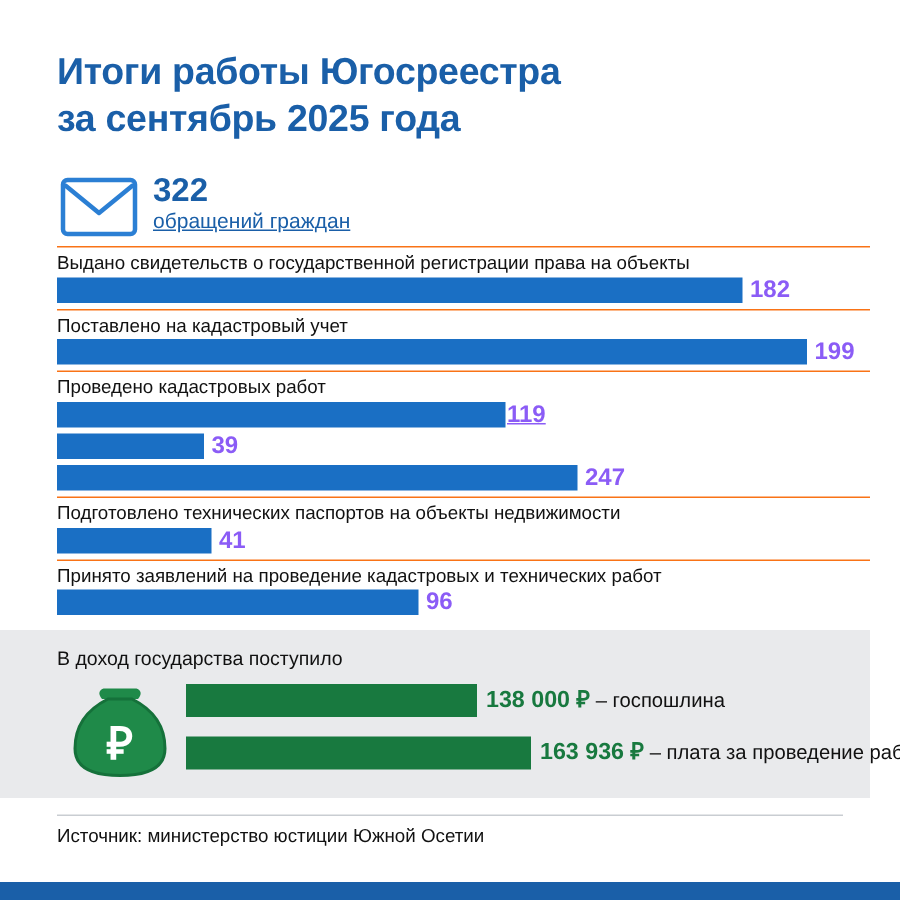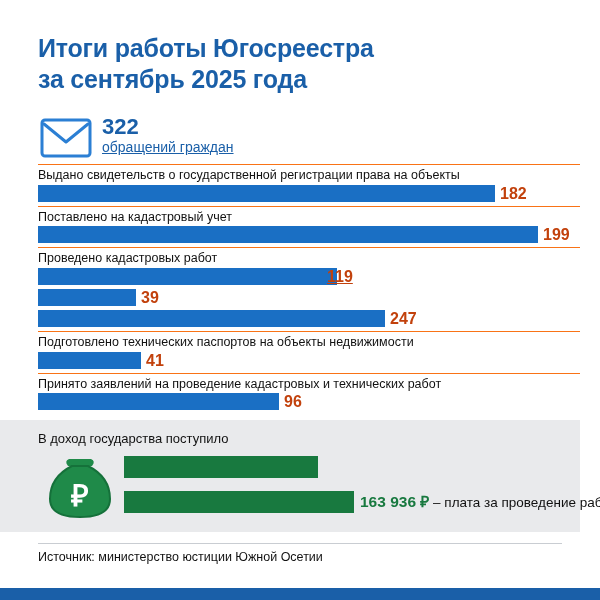--- a/index.html
+++ b/index.html
@@ -98,21 +98,21 @@
     left: 0;
     top: 0;
     height: 17px;
     background: #1a6fc4;
   }
   .bar-value {
     position: absolute;
     top: -1px;
     font-size: 16px;
     font-weight: bold;
-    color: #c2410c;
+    color: #8b5cf6;
     line-height: 19px;
     white-space: nowrap;
   }
 
   
   .income {
     position: absolute;
     left: 0;
     top: 420px;
     width: 580px;
@@ -228,21 +228,21 @@
         <div class="bar-label">Поставлено на кадастровый учет</div>
         <div class="bar-wrap">
           <div class="bar" style="width: 500px;"></div>
           <div class="bar-value" style="left: 505px;">199</div>
         </div>
       </div>
       <div class="bar-row">
         <div class="bar-label">Проведено кадастровых работ</div>
         <div class="bar-wrap">
           <div class="bar" style="width: 299px;"></div>
-          <div class="bar-value" style="left: 289px; text-decoration: underline;">119</div>
+          <div class="bar-value" style="left: 300px; text-decoration: underline;">119</div>
         </div>
       </div>
       <div class="bar-row">
         <div class="bar-wrap">
           <div class="bar" style="width: 98px;"></div>
           <div class="bar-value" style="left: 103px;">39</div>
         </div>
       </div>
       <div class="bar-row">
         <div class="bar-wrap">
@@ -273,20 +273,21 @@
         <path d="M26 10 q-4 -5 1 -7 l22 0 q5 2 1 7 z" fill="#1f8a49"></path>
         <path d="M30 10 q-22 11 -22 33 q0 18 30 18 q30 0 30 -18 q0 -22 -22 -33 z" fill="#1f8a49"></path>
         <path d="M30 10 q-22 11 -22 33 q0 18 30 18 q30 0 30 -18 q0 -22 -22 -33 z" fill="none" stroke="#15713a" stroke-width="2"></path>
         <text x="38" y="50" font-family="'Liberation Sans', sans-serif" font-size="30" font-weight="bold" fill="#ffffff" text-anchor="middle">₽</text>
       </svg>
     </span>
     <div class="income-rows">
 
     <div class="income-row">
           <div class="income-bar" style="width: 194px;"></div>
+          <div class="income-amount" style="left: 200px;">138 000 ₽<span class="income-cap"> – госпошлина</span></div>
         </div>
         <div class="income-row">
           <div class="income-bar" style="width: 230px;"></div>
           <div class="income-amount" style="left: 236px;">163 936 ₽<span class="income-cap"> – плата за проведение работ</span></div>
         </div>
       </div>
   </div>
 
   <div class="source-line"></div>
   <div class="source">Источник: министерство юстиции Южной Осетии</div>

